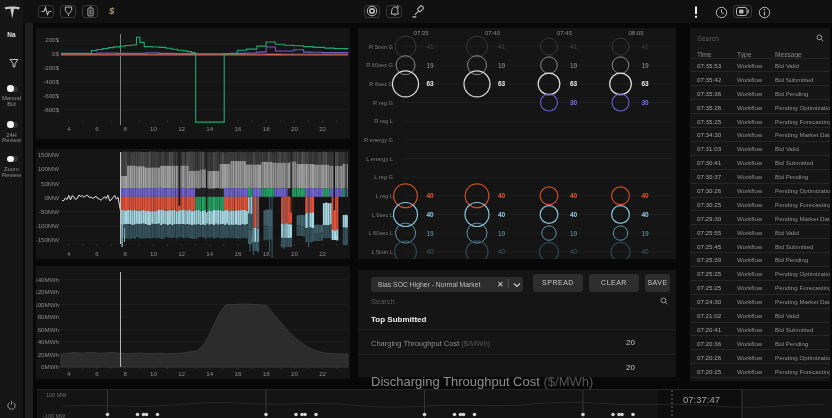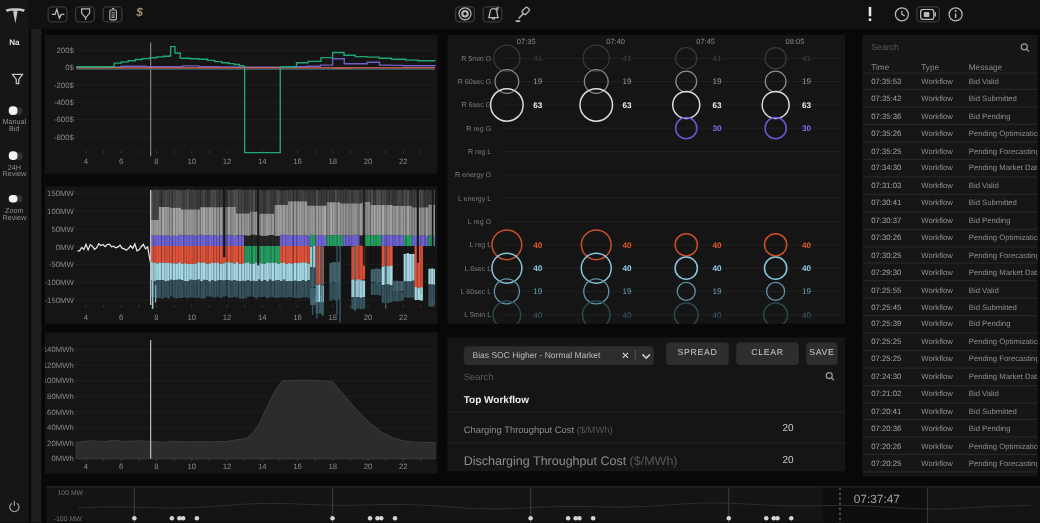--- a/index.html
+++ b/index.html
@@ -998,26 +998,26 @@
       </svg>
   </div>
   <div class="btn" style="left:175px;width:50px;">SPREAD</div>
   <div class="btn" style="left:231px;width:50px;">CLEAR</div>
   <div class="btn" style="left:287px;width:25px;">SAVE</div>
   <div style="position:absolute;left:13px;top:27px;font-size:7.5px;color:#5b5b5b;">Search</div>
   <svg style="position:absolute;left:302px;top:27.5px" width="8" height="8" viewBox="0 0 8 8">
       <circle cx="3.4" cy="3.4" r="2.4" fill="none" stroke="#999" stroke-width="1"></circle>
       <line x1="5.2" y1="5.2" x2="7.2" y2="7.2" stroke="#999" stroke-width="1"></line>
     </svg>
-  <div style="position:absolute;left:13px;top:45.5px;font-size:8px;font-weight:bold;color:#ececec;">Top Workflow</div>
+  <div style="position:absolute;left:13px;top:45.5px;font-size:8px;font-weight:bold;color:#ececec;">Top Submitted</div>
   <div style="position:absolute;left:0;top:59.5px;width:318px;border-top:1px solid #212121;"></div>
   <div style="position:absolute;left:13px;top:69px;font-size:7.5px;color:#8d8d8d;">Charging Throughput Cost <span style="color:#565656;">($/MWh)</span></div>
   <div style="position:absolute;left:268px;top:68.5px;font-size:8px;color:#c9c9c9;">20</div>
   <div style="position:absolute;left:0;top:84.5px;width:318px;border-top:1px solid #212121;"></div>
-  <div style="position:absolute;left:13px;top:94px;font-size:10px;color:#8d8d8d;">Discharging Throughput Cost <span style="color:#565656;">($/MWh)</span></div>
+  <div style="position:absolute;left:13px;top:104px;font-size:13px;color:#8d8d8d;">Discharging Throughput Cost <span style="color:#565656;">($/MWh)</span></div>
   <div style="position:absolute;left:268px;top:93.5px;font-size:8px;color:#c9c9c9;">20</div>
 </div>
 <div class="panel" style="left:690px;top:28px;width:140px;height:353px;overflow:hidden;background:#161616;">
   <div style="position:absolute;left:7px;top:6.5px;font-size:7px;color:#5b5b5b;">Search</div>
   <svg style="position:absolute;left:126px;top:6px" width="8" height="8" viewBox="0 0 8 8">
       <circle cx="3.4" cy="3.4" r="2.4" fill="none" stroke="#999" stroke-width="1"></circle>
       <line x1="5.2" y1="5.2" x2="7.2" y2="7.2" stroke="#999" stroke-width="1"></line>
     </svg>
   <div style="position:absolute;left:7px;top:22.5px;font-size:6.6px;color:#8a8a8a;">Time</div>
   <div style="position:absolute;left:47px;top:22.5px;font-size:6.6px;color:#8a8a8a;">Type</div>

